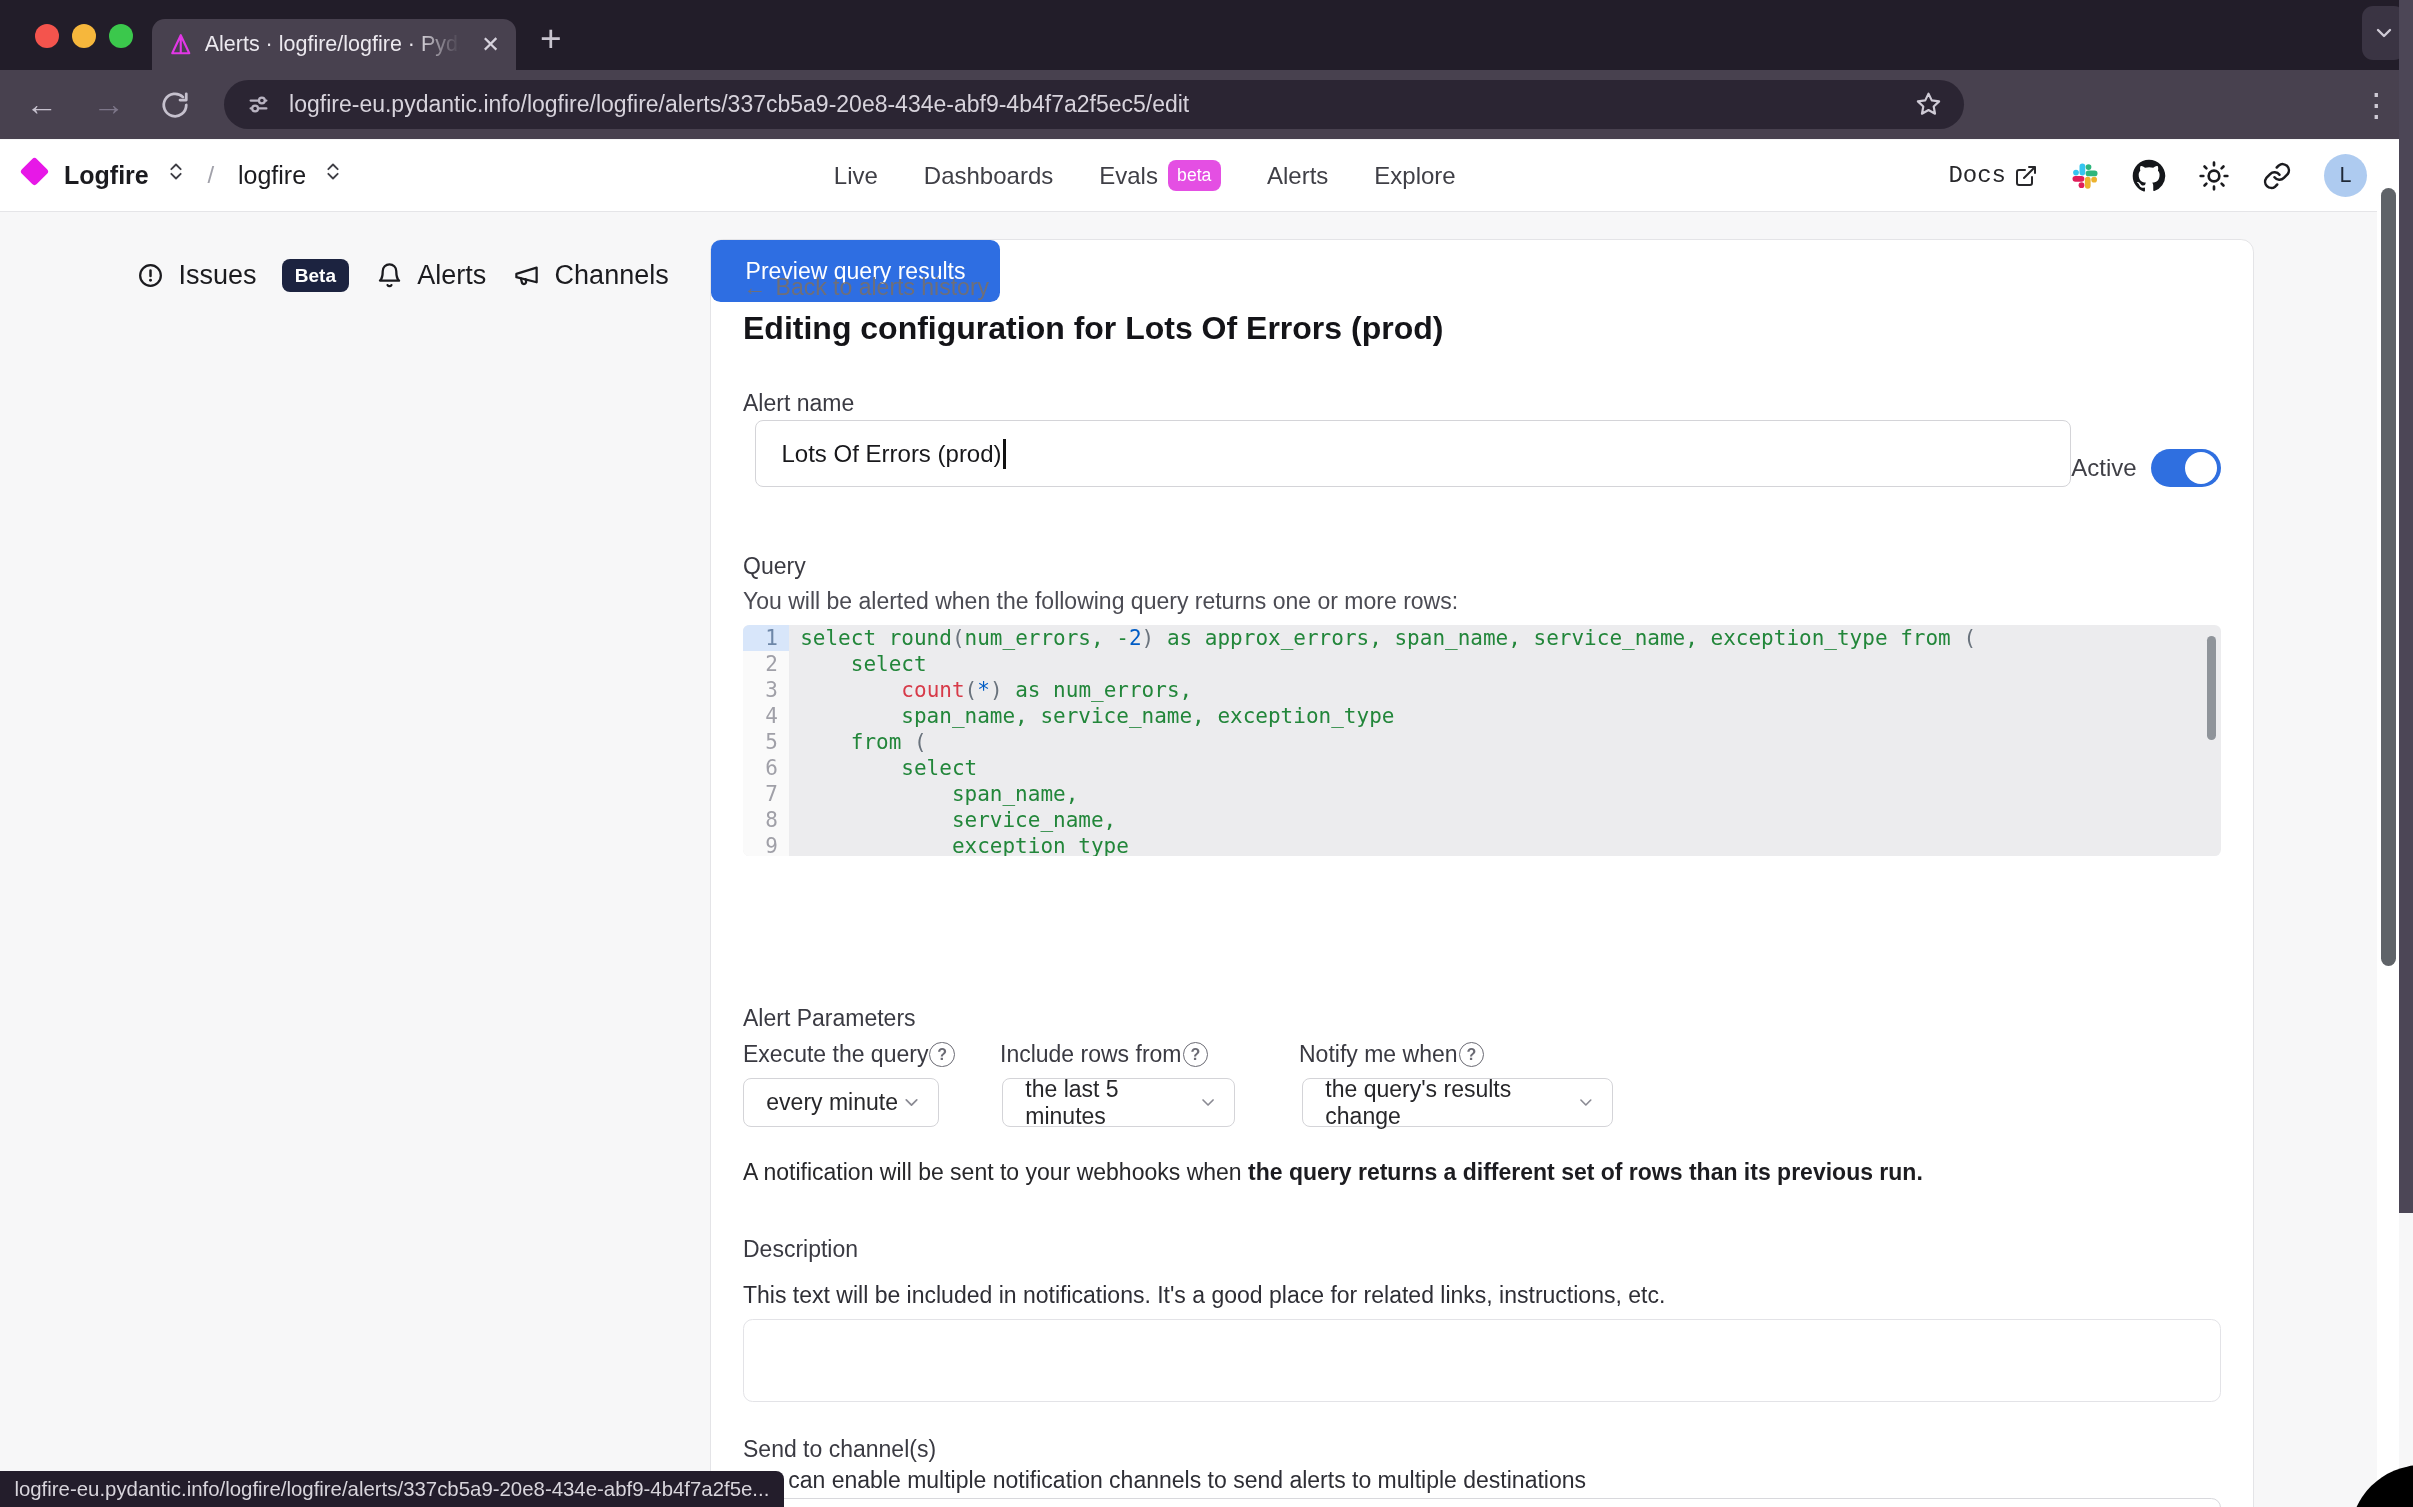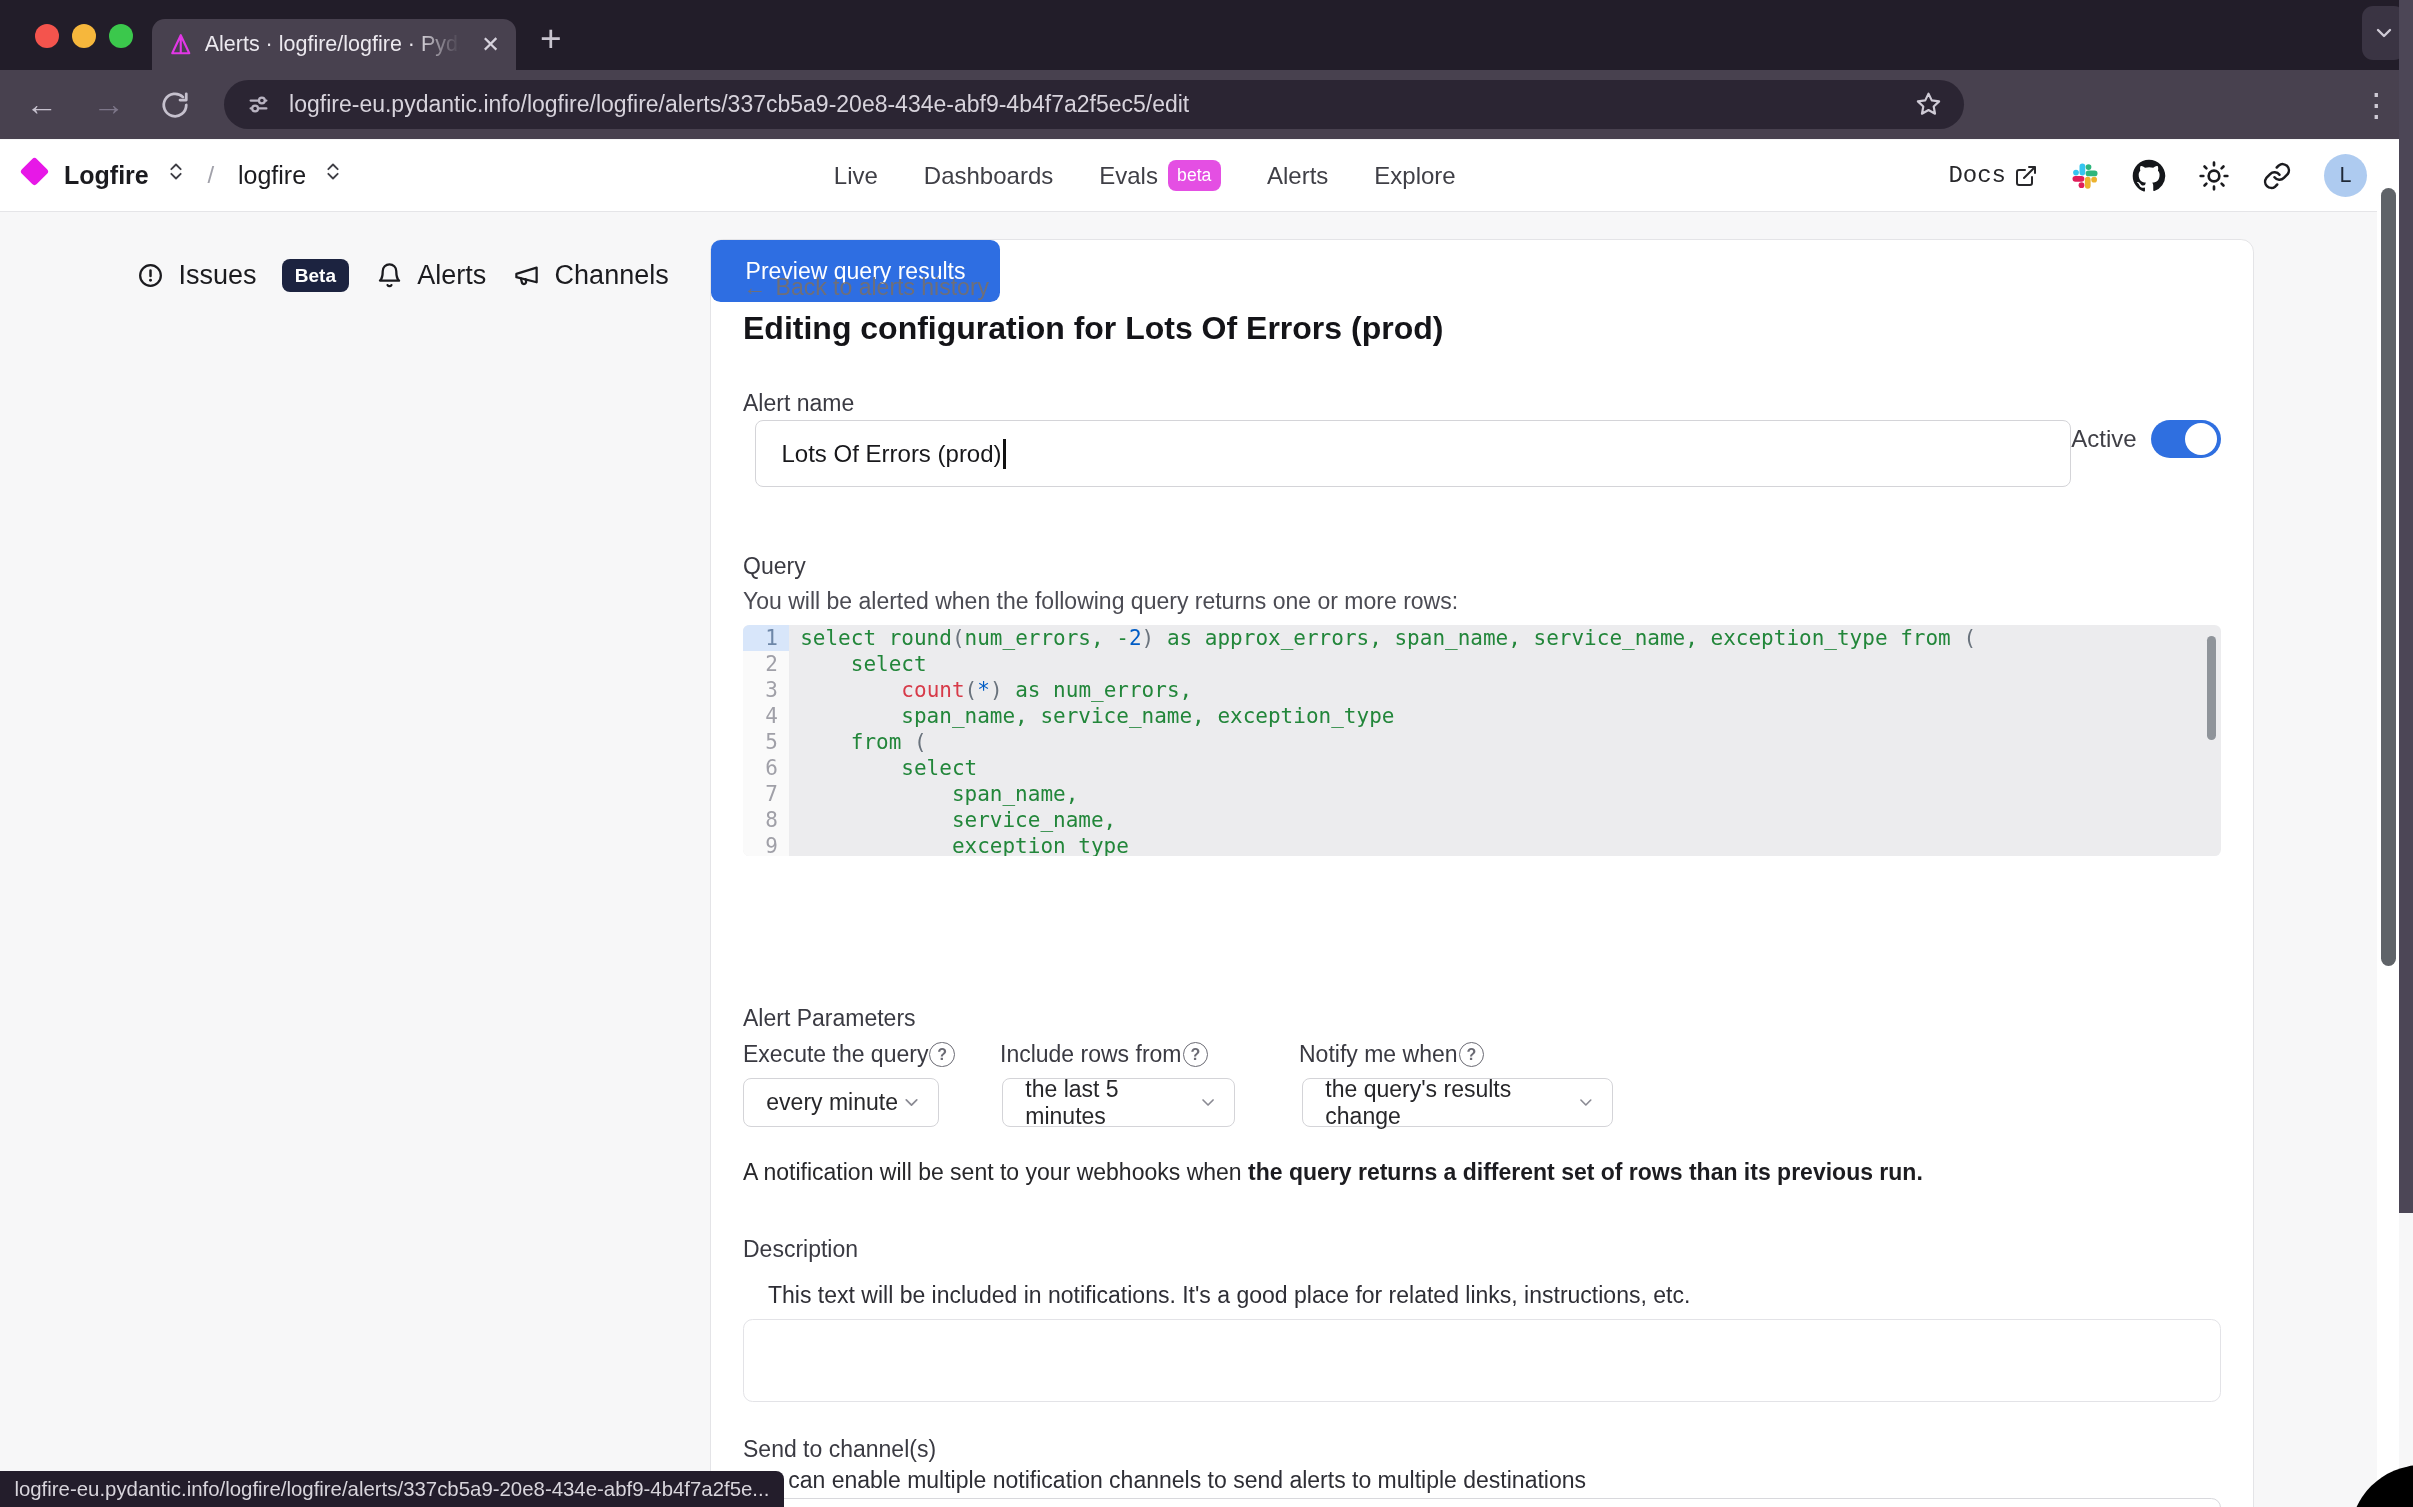--- a/index.html
+++ b/index.html
@@ -51,21 +51,21 @@
   .beta-dark { background:#1c2340; color:#fff; font-size:19px; font-weight:700; padding:5.6px 12.8px;
                border-radius:8px; margin-left:11.2px; }
 
   
   .card { position:absolute; left:710px; top:239px; width:1544px; height:1357px; background:#fff;
           border:1.6px solid #e4e4e7; border-radius:12.8px; }
   .card > div { position:absolute; left:32px; right:32px; }
   .back-row { top:34px; display:flex; align-items:center; gap:9.6px; color:#6f6f78; font-size:23px; }
   .page-title { top:70px; font-size:32px; font-weight:700; color:#141418; }
   .field-label { top:150px; font-size:23px; color:#3a3a42; }
-  .name-row { top:180px; display:flex; align-items:flex-start;padding-left:12px; }
+  .name-row { top:180px; display:flex; align-items:flex-end;padding-left:12px; }
   .text-input { width:1326px; height:67px; border:1.6px solid #d4d4d8; border-radius:8px; background:#fff;
                 display:flex; align-items:center; padding:0 25.5px; font-size:24px; color:#18181b; }
   .caret-bar { width:2.4px; height:30px; background:#111; margin-left:1.6px; }
   .active-wrap { margin-left:auto; display:flex; align-items:center; gap:14.4px; }
   .active-label { font-size:24px; color:#3f3f46; }
   .toggle { width:70px; height:38px; border-radius:19px; background:#2f6fe0; position:relative; }
   .toggle .knob { position:absolute; right:4px; top:3.2px; width:32px; height:32px; border-radius:50%; background:#fff; }
   .sec-h { font-size:23px; color:#3a3a42; }
   .query-h { top:313px; }
   .query-sub { top:348px; font-size:23px; color:#4b4b53; }
@@ -83,21 +83,21 @@
   .param-label { position:absolute; display:flex; align-items:center; gap:1px; font-size:23px; color:#3a3a42; }
   .help { width:25.5px; height:25.5px; border-radius:50%; border:1.6px solid #6b6b74; color:#6b6b74; font-size:16px;
           display:flex; align-items:center; justify-content:center; font-weight:700; }
   .param-selects { top:838px; height:49px; }
   .select { position:absolute; height:49px; border:1.6px solid #d4d4d8; border-radius:8px; background:#fff;
             display:flex; align-items:center; justify-content:space-between; padding:0 16px 0 22.3px;
             font-size:23px; color:#27272a; gap:0; }
   .note { top:919px; font-size:23px; color:#27272a; }
   .note b { font-weight:700; color:#1c1c20; }
   .desc-h { top:996px; }
-  .desc-helper { top:1042px; font-size:23px; color:#2e2e35;margin-left:25px; }
+  .desc-helper { top:1042px; font-size:23px; color:#2e2e35; }
   .textarea { top:1079px; height:83px; border:1.6px solid #e3e3e7; border-radius:9.6px; background:#fff; }
   .send-h { top:1196px; }
   .send-helper { top:1227px; font-size:23px; color:#2e2e35; }
   .sliver { top:1258px; height:64px; border:1.6px solid #d8d8dc; border-radius:9.6px; background:#fff; }
 
   
   .scroll-track { position:absolute; left:2377px; top:211px; width:22.3px; height:1296px; background:#ffffff; }
   .scroll-thumb { position:absolute; left:2381px; top:188px; width:15px; height:778px; background:#5f6368; border-radius:8px; }
   .right-strip { position:absolute; left:2399px; top:0; width:14.4px; height:1213px; background:#4c4656; }
   .chat-bubble { position:absolute; left:2350px; top:1465px; width:144px; height:144px; border-radius:50%; background:#000; }

